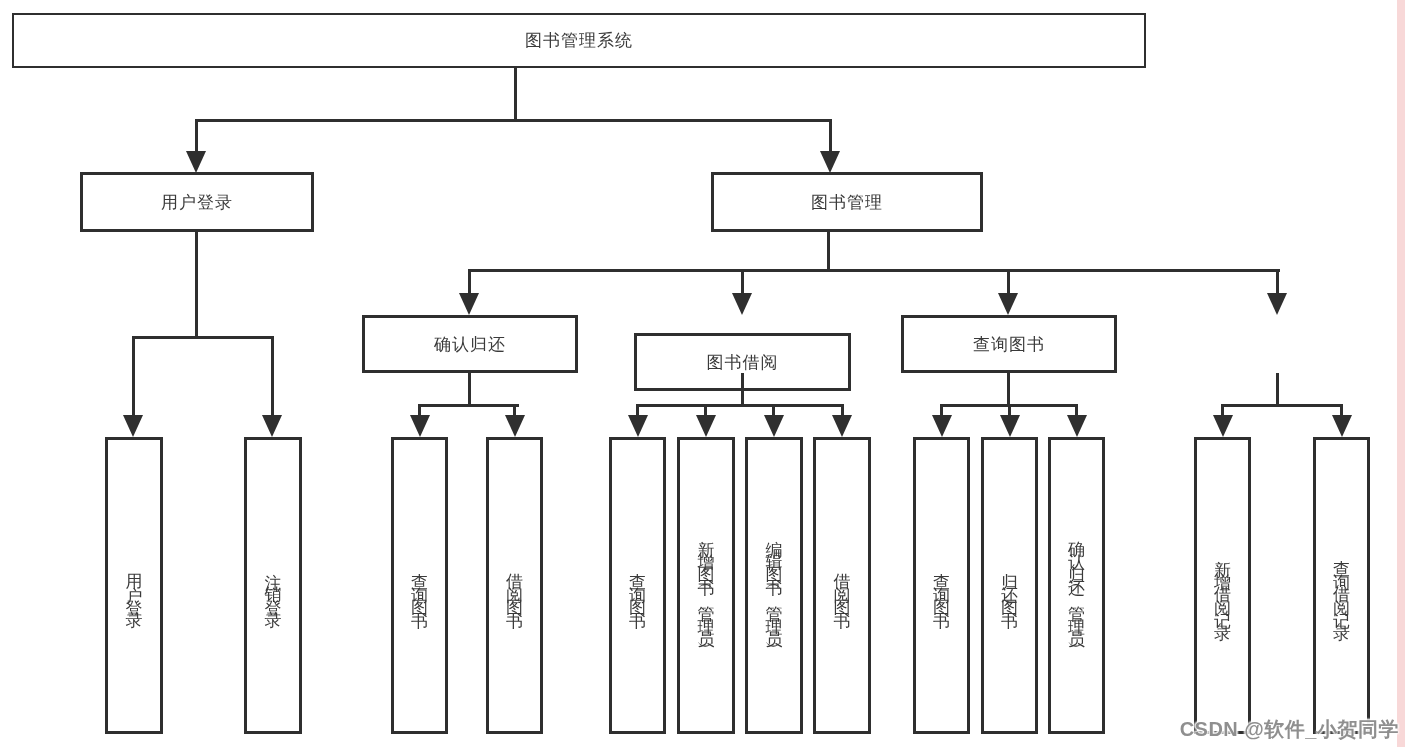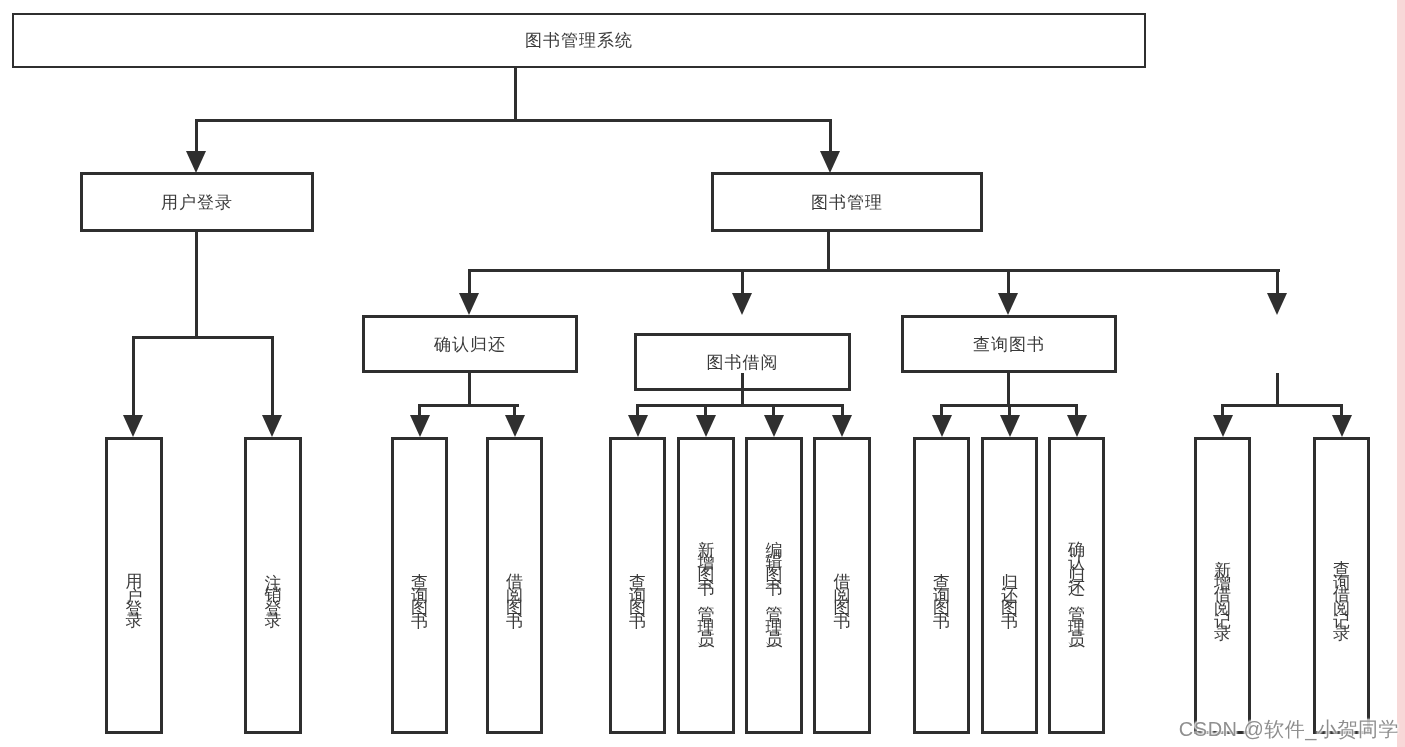--- a/index.html
+++ b/index.html
@@ -20,21 +20,21 @@
   .hl{position:absolute;height:3px;background:#2f2f2f;}
   .vl{position:absolute;width:3px;background:#2f2f2f;}
   .arr{position:absolute;width:0;height:0;
        border-left:10px solid transparent;border-right:10px solid transparent;
        border-top:22px solid #2f2f2f;}
 
   
   .edge-strip{position:absolute;right:0;top:0;width:8px;height:747px;background:#f8d8d8;}
 
   
-  .watermark{position:absolute;right:6px;top:716px;font-size:20px;font-weight:400;
+  .watermark{position:absolute;right:6px;top:716px;font-size:20px;font-weight:700;
              color:#8f8f8f;letter-spacing:0.5px;
              text-shadow:1px 1px 2px #ffffff,-1px -1px 2px #ffffff,1px -1px 2px #ffffff,-1px 1px 2px #ffffff;}
 </style>
 </head>
 <body>
 
 <div id="canvas">
 
   <div class="node root" style="left:12px;top:13px;width:1134px;height:55px;">
     <span>图书管理系统</span>

